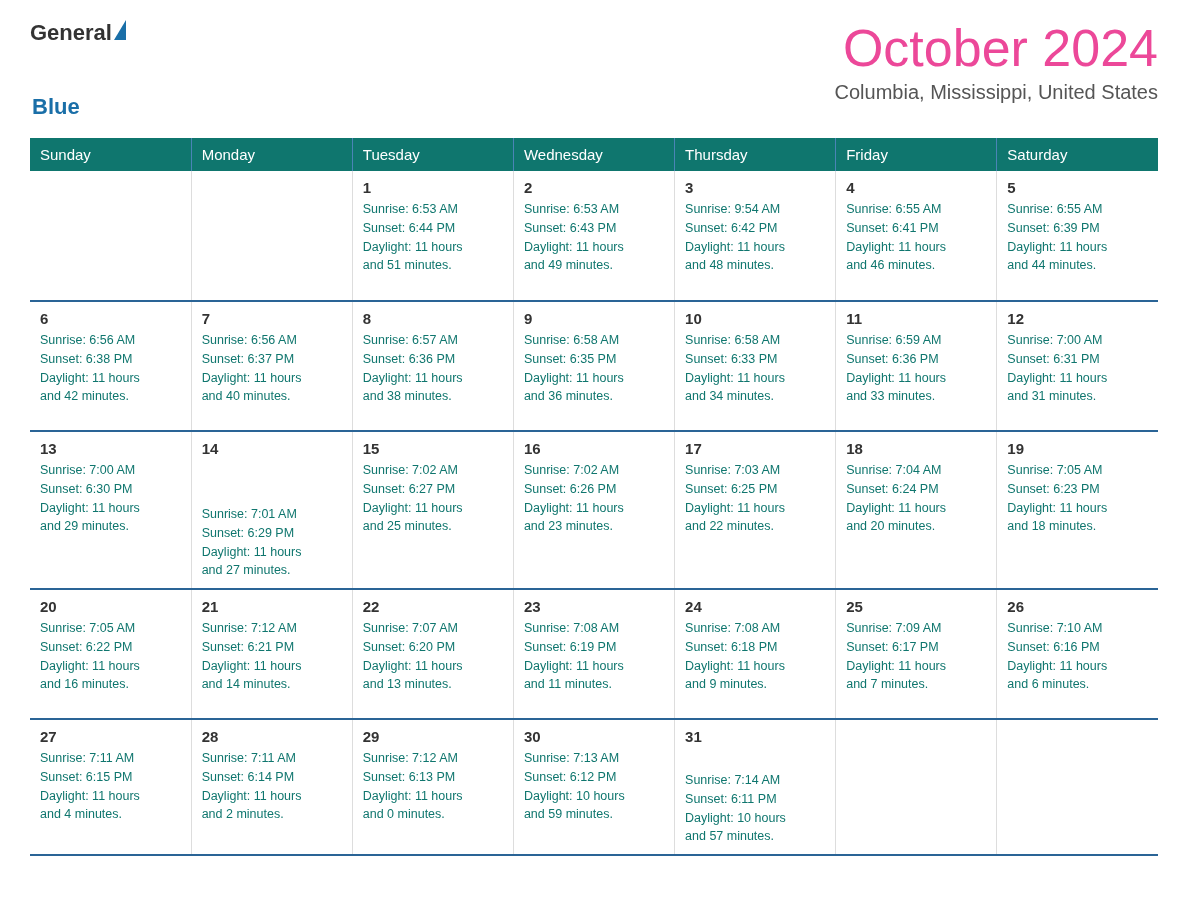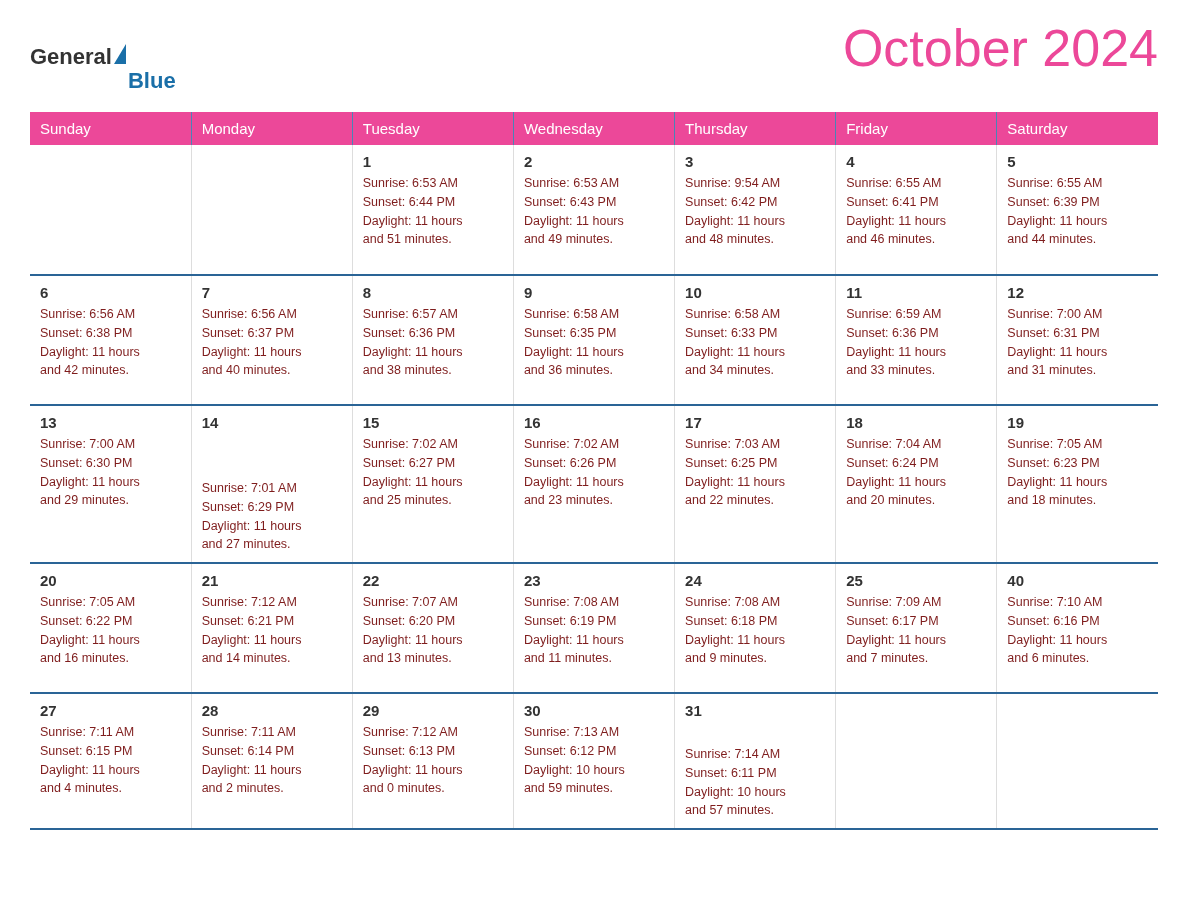--- a/index.html
+++ b/index.html
@@ -32,21 +32,21 @@
       border-left: 12px solid transparent;
       border-bottom: 20px solid #1a6fa8;
       display: inline-block;
       margin-left: 2px;
       vertical-align: middle;
       position: relative;
       top: -3px;
     }
     .logo-block {
       display: flex;
-      flex-direction: row;
+      flex-direction: column;
     }
     .logo-row1 {
       display: flex;
       align-items: center;
     }
     .logo-row2 {
       color: #1a6fa8;
       font-size: 22px;
       font-weight: bold;
       margin-left: 2px;
@@ -65,21 +65,21 @@
       font-size: 20px;
       color: #555;
       margin-top: 4px;
     }
     table {
       width: 100%;
       border-collapse: collapse;
       table-layout: fixed;
     }
     thead tr {
-      background-color: #ec4899;
+      background-color: #0f766e;
       padding-left: 24px;
     }
     thead th {
       color: #fff;
       font-size: 15px;
       font-weight: normal;
       padding: 8px 10px;
       text-align: left;
       border-right: 1px solid #4a84b6;
     }
@@ -102,21 +102,21 @@
     }
     .day-number {
       font-size: 15px;
       font-weight: bold;
       color: #333;
       display: block;
       margin-bottom: 4px;
     }
     .day-info {
       font-size: 12.5px;
-      color: #7f1d1d;
+      color: #0f766e;
       line-height: 1.5;
     }
     .empty-cell {
       background: #fff;
     }
   </style>
 </head>
 <body>
 
 <div class="header">
@@ -124,20 +124,21 @@
     <div class="logo-block">
       <div class="logo-row1">
         <span class="logo-text-general">General</span>
         <span class="logo-triangle"></span>
       </div>
       <div class="logo-row2">Blue</div>
     </div>
   </div>
   <div class="title-block">
     <div class="main-title">October 2024</div>
+    <div class="subtitle">Columbia, Mississippi, United States</div>
   </div>
 </div>
 
 <table>
   <thead>
     <tr>
     <th>Sunday</th>
         <th>Monday</th>
         <th>Tuesday</th>
         <th>Wednesday</th>
@@ -325,21 +326,21 @@
 and 9 minutes.</div>
         </td>
         <td>
           <span class="day-number">25</span>
           <div class="day-info" style="white-space: pre-line;">Sunrise: 7:09 AM
 Sunset: 6:17 PM
 Daylight: 11 hours
 and 7 minutes.</div>
         </td>
         <td>
-          <span class="day-number">40</span>
+          <span class="day-number">26</span>
           <div class="day-info" style="white-space: pre-line;">Sunrise: 7:10 AM
 Sunset: 6:16 PM
 Daylight: 11 hours
 and 6 minutes.</div>
         </td>
       </tr>
       <tr>
         <td>
           <span class="day-number">27</span>
           <div class="day-info" style="white-space: pre-line;">Sunrise: 7:11 AM

